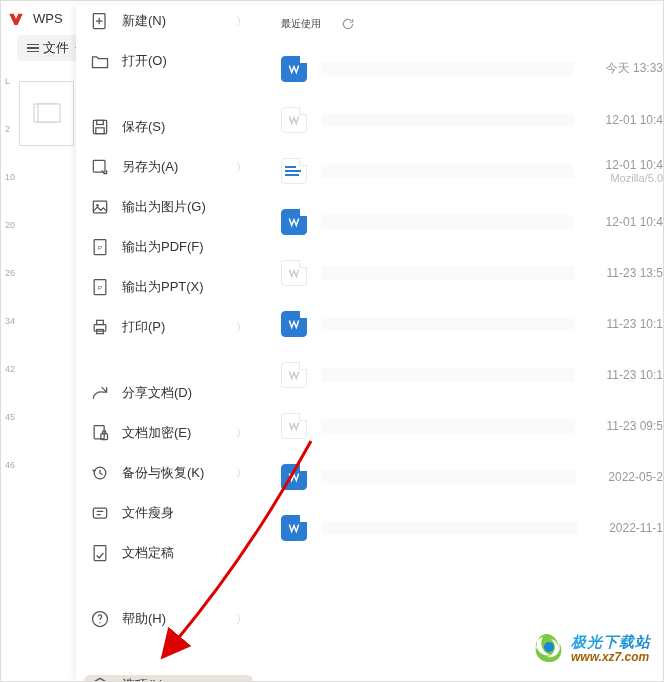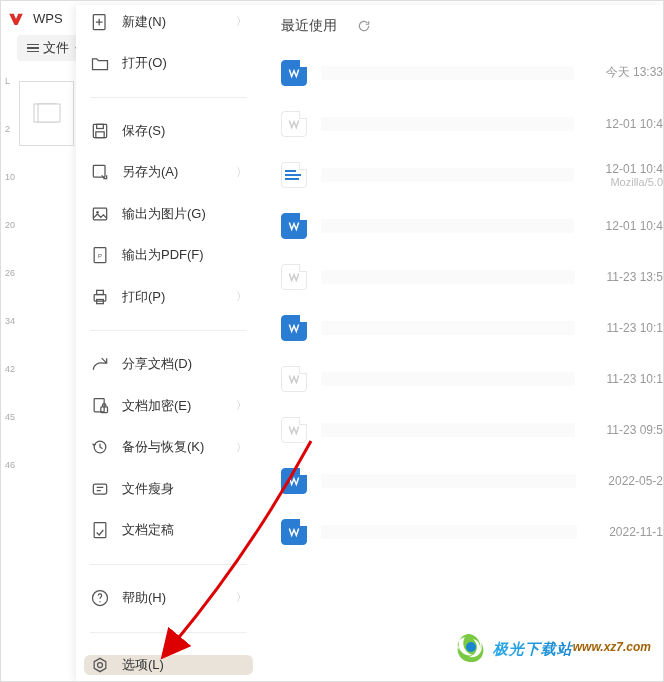--- a/index.html
+++ b/index.html
@@ -100,21 +100,21 @@
     .recent-panel {
       flex: 1;
       padding: 8px 0;
       overflow: hidden;
     }
     .recent-header {
       display: flex;
       align-items: center;
       gap: 20px;
       padding: 4px 20px 12px;
-      font-size: 14px;
+      font-size: 10px;
       color:#444;
     }
     .refresh-icon { color:#999; }
     .file-list { display:flex; flex-direction:column; }
     .file-row {
       display:flex;
       align-items:center;
       height: 51px;
       padding: 0 0 0 20px;
     }
@@ -159,21 +159,21 @@
     }
     .watermark {
       position:absolute;
       right: 12px;
       bottom: 14px;
       display:flex;
       align-items:center;
       gap:6px;
       z-index:40;
     }
-    .wm-text { display:flex; flex-direction:row; line-height:1.1; font-size:15px; font-weight:700;justify-content:center; }
+    .wm-text { display:flex; flex-direction:column; line-height:1.1; font-size:15px; font-weight:700;justify-content:center; }
     .wm-cn { background: linear-gradient(90deg,#2aa8e8,#1a88d0); -webkit-background-clip:text; color:transparent; letter-spacing:1px; font-style:italic;}
     .wm-url { color:#a16207; font-size:12px; font-weight:600; font-style:italic;}
     .icon-html { width:24px; height:20px; display:flex; flex-direction:column; justify-content:center; gap:2px; padding:2px 3px;}
     .icon-html span{ height:2px; background:#2b7cd3; display:block; }
     .icon-html span:first-child{ width:60%; }
     .icon-html span:nth-child(2){ width:90%; }
     .icon-html span:nth-child(3){ width:75%; }
   </style>
 </head>
 <body>
@@ -257,20 +257,27 @@
       </div>
       <div class="menu-item">
         <span class="menu-icon"><svg width="20" height="20" viewBox="0 0 24 24">
             <rect x="5" y="3" width="14" height="18" rx="1" fill="none" stroke="currentColor" stroke-width="1.5"></rect>
             <text x="12" y="15" font-size="7" text-anchor="middle" fill="currentColor">P</text>
           </svg></span>
         <span class="menu-label">输出为PDF(F)</span>
       </div>
       <div class="menu-item">
         <span class="menu-icon"><svg width="20" height="20" viewBox="0 0 24 24">
+            <rect x="5" y="3" width="14" height="18" rx="1" fill="none" stroke="currentColor" stroke-width="1.5"></rect>
+            <text x="12" y="15" font-size="7" text-anchor="middle" fill="currentColor">P</text>
+          </svg></span>
+        <span class="menu-label">输出为PPT(X)</span>
+      </div>
+      <div class="menu-item">
+        <span class="menu-icon"><svg width="20" height="20" viewBox="0 0 24 24">
             <rect x="5" y="9" width="14" height="8" rx="1" fill="none" stroke="currentColor" stroke-width="1.5"></rect>
             <rect x="8" y="4" width="8" height="5" fill="none" stroke="currentColor" stroke-width="1.5"></rect>
             <rect x="8" y="15" width="8" height="5" fill="none" stroke="currentColor" stroke-width="1.5"></rect>
           </svg></span>
         <span class="menu-label">打印(P)</span>
         <span class="menu-chevron">〉</span>
       </div>
       <div class="menu-sep"></div>
       <div class="menu-item">
         <span class="menu-icon"><svg width="20" height="20" viewBox="0 0 24 24">

